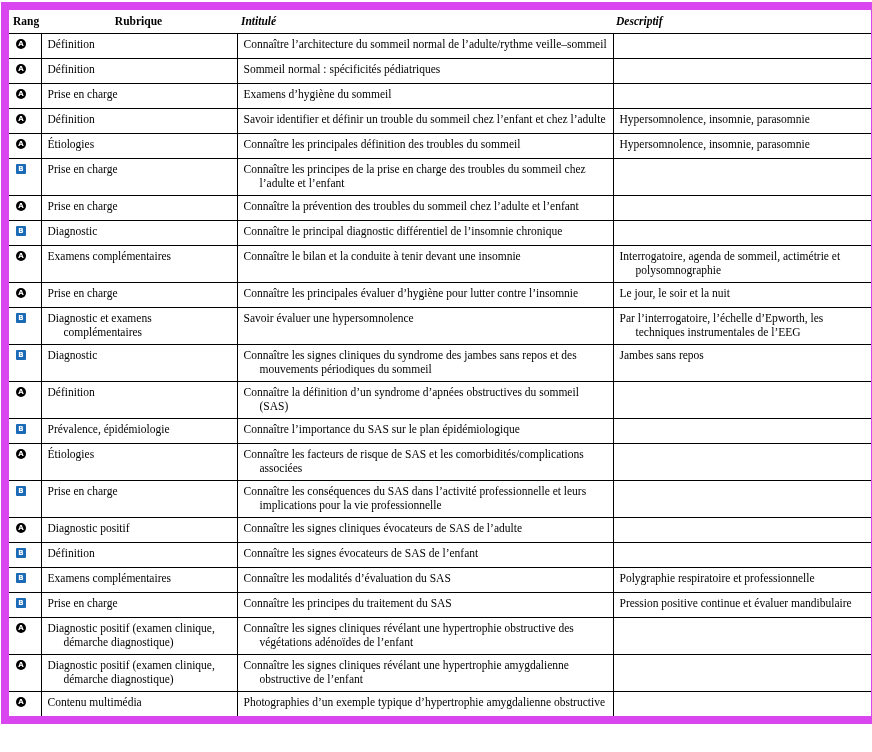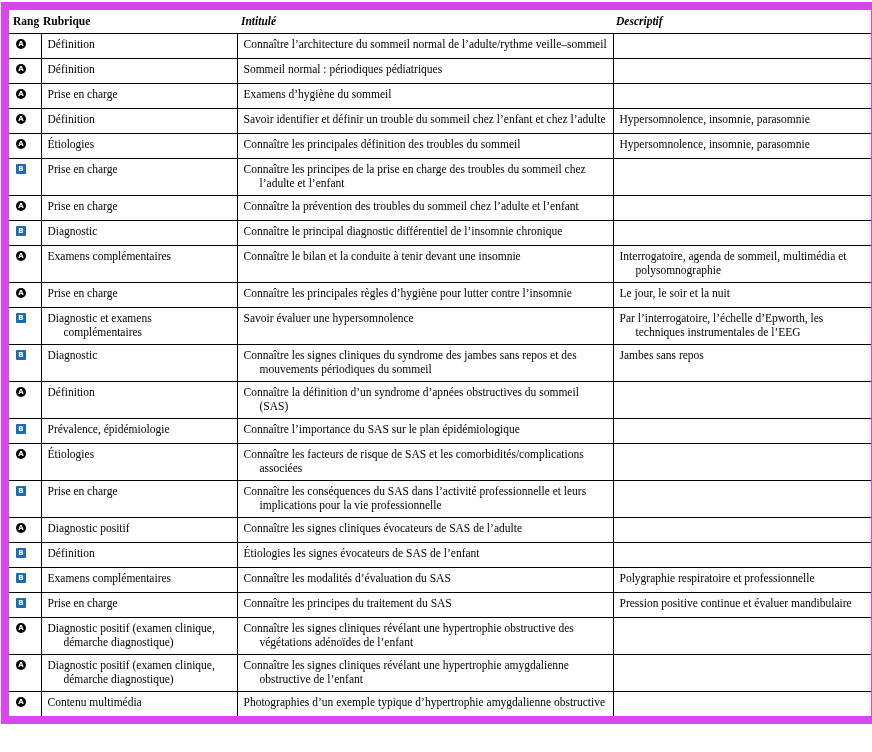--- a/index.html
+++ b/index.html
@@ -34,21 +34,21 @@
     font-weight: bold;
     text-align: left;
     vertical-align: top;
     padding: 4px 3px 5px 3px;
     border: none;
     border-bottom: 1px solid #000;
     white-space: nowrap;
     overflow: visible;
   }
   thead th.h-rang { padding-left: 4px; }
-  thead th.h-rub  { padding-left: 2px; }
+  thead th.h-rub  { padding-left: 2px; text-align: center; }
   thead th.h-int  { padding-left: 4px; font-style: italic; }
   thead th.h-desc { padding-left: 3px; font-style: italic; }
 
   tbody td {
     border: 1px solid #000;
     vertical-align: top;
     padding: 3px 5px 5px 6px;
     box-sizing: border-box;
     height: 22px;
   }
@@ -116,21 +116,21 @@
     </td>
   </tr>
         <tr>
     <td class="cell-rang">
       <span class="rank-icon rank-a">A</span>
     </td>
     <td>
       <div class="hang">Définition</div>
     </td>
     <td>
-      <div class="hang">Sommeil normal : périodiques pédiatriques</div>
+      <div class="hang">Sommeil normal : spécificités pédiatriques</div>
     </td>
     <td>
       <div class="hang"></div>
     </td>
   </tr>
         <tr>
     <td class="cell-rang">
       <span class="rank-icon rank-a">A</span>
     </td>
     <td>
@@ -217,32 +217,32 @@
     <td class="cell-rang">
       <span class="rank-icon rank-a">A</span>
     </td>
     <td>
       <div class="hang">Examens complémentaires</div>
     </td>
     <td>
       <div class="hang">Connaître le bilan et la conduite à tenir devant une insomnie</div>
     </td>
     <td>
-      <div class="hang">Interrogatoire, agenda de sommeil, multimédia et polysomnographie</div>
-    </td>
-  </tr>
-        <tr>
-    <td class="cell-rang">
-      <span class="rank-icon rank-a">A</span>
-    </td>
-    <td>
-      <div class="hang">Prise en charge</div>
-    </td>
-    <td>
-      <div class="hang">Connaître les principales règles d’hygiène pour lutter contre l’insomnie</div>
+      <div class="hang">Interrogatoire, agenda de sommeil, actimétrie et polysomnographie</div>
+    </td>
+  </tr>
+        <tr>
+    <td class="cell-rang">
+      <span class="rank-icon rank-a">A</span>
+    </td>
+    <td>
+      <div class="hang">Prise en charge</div>
+    </td>
+    <td>
+      <div class="hang">Connaître les principales évaluer d’hygiène pour lutter contre l’insomnie</div>
     </td>
     <td>
       <div class="hang">Le jour, le soir et la nuit</div>
     </td>
   </tr>
         <tr>
     <td class="cell-rang">
       <span class="rank-icon rank-b">B</span>
     </td>
     <td>
@@ -340,21 +340,21 @@
     </td>
   </tr>
         <tr>
     <td class="cell-rang">
       <span class="rank-icon rank-b">B</span>
     </td>
     <td>
       <div class="hang">Définition</div>
     </td>
     <td>
-      <div class="hang">Étiologies les signes évocateurs de SAS de l’enfant</div>
+      <div class="hang">Connaître les signes évocateurs de SAS de l’enfant</div>
     </td>
     <td>
       <div class="hang"></div>
     </td>
   </tr>
         <tr>
     <td class="cell-rang">
       <span class="rank-icon rank-b">B</span>
     </td>
     <td>

